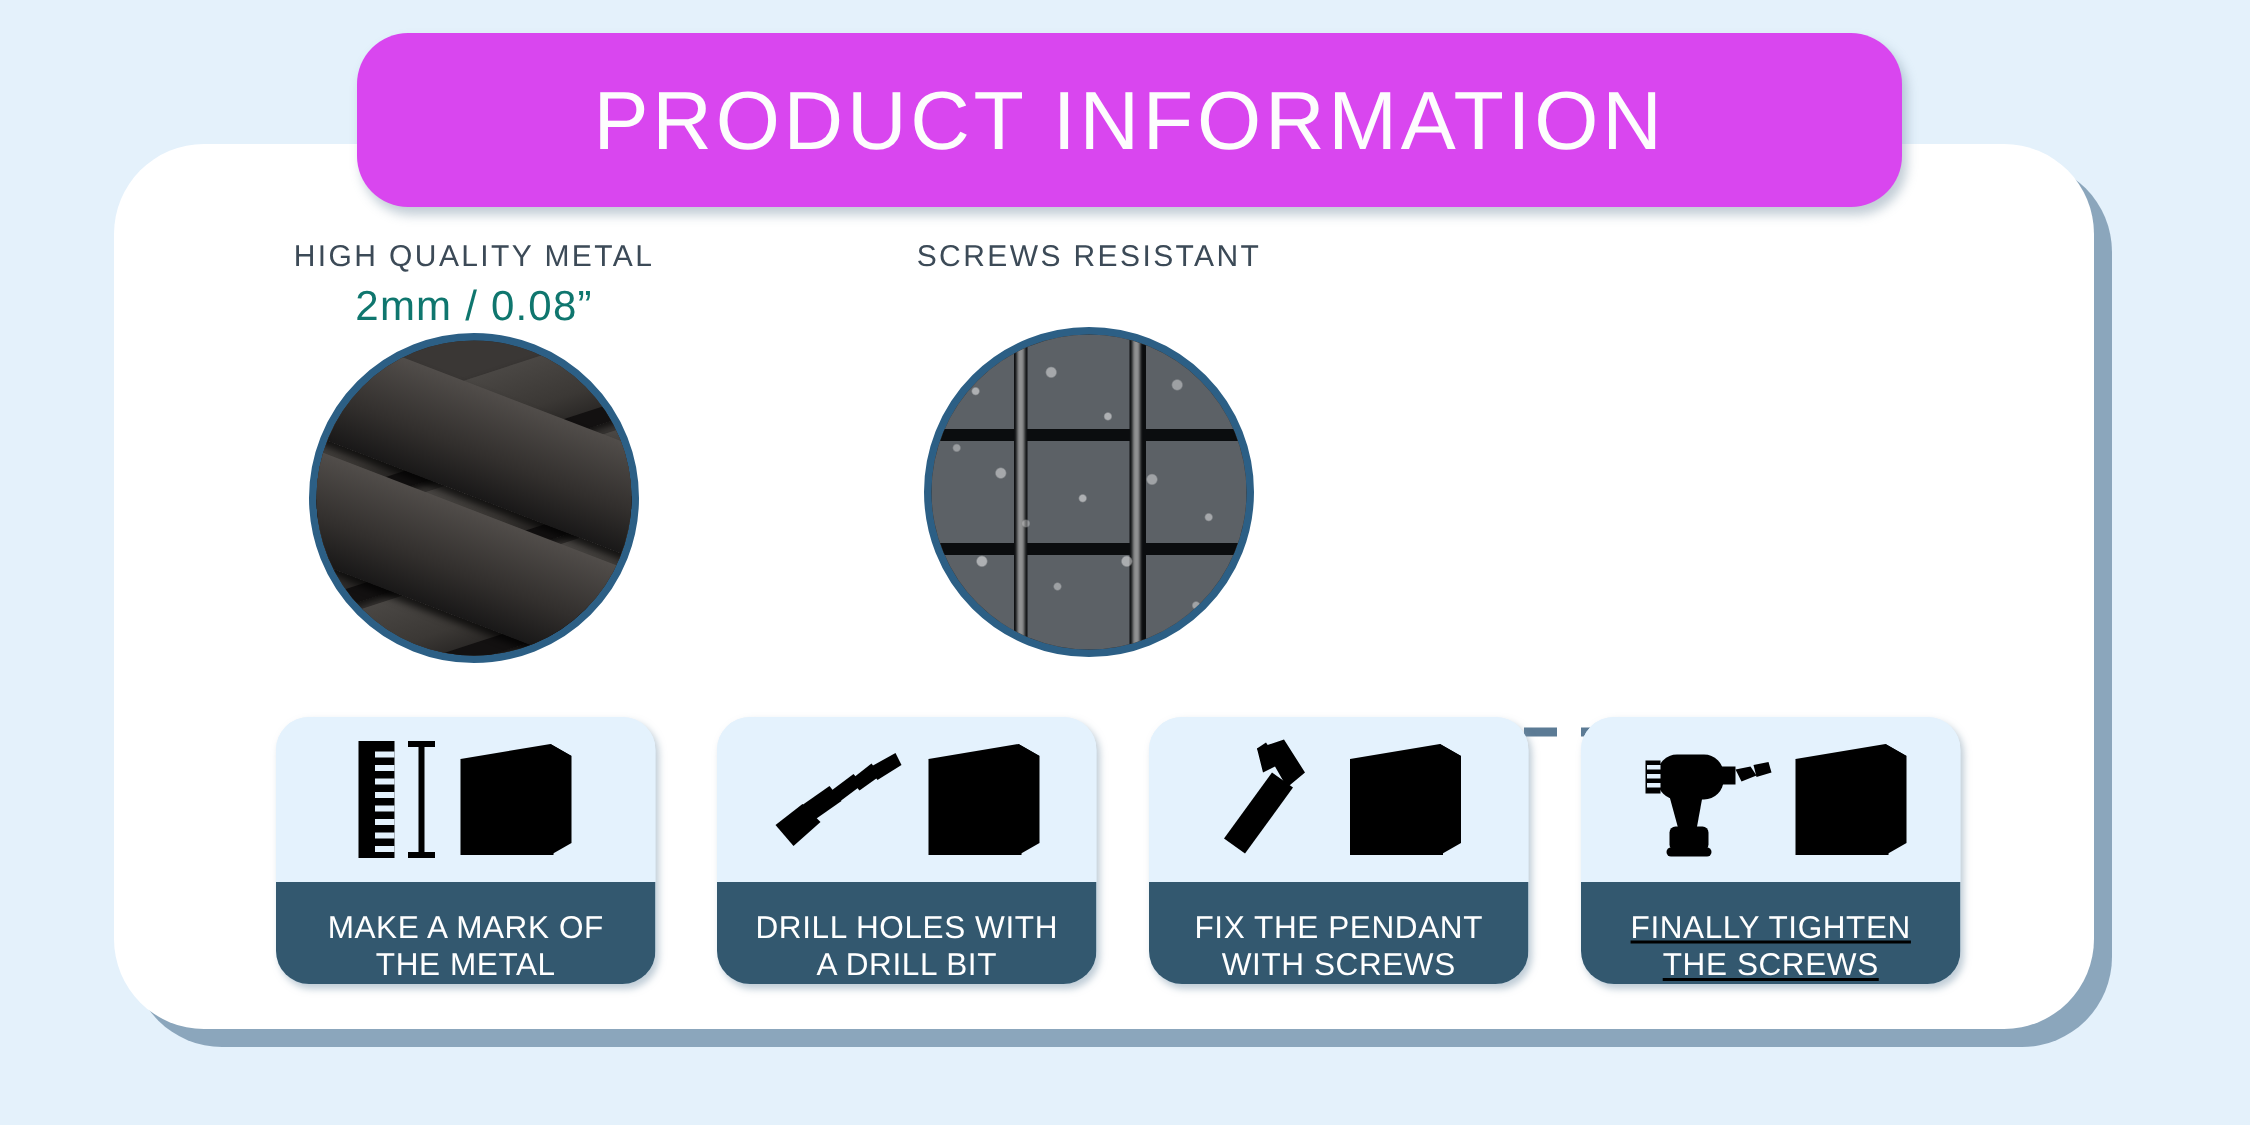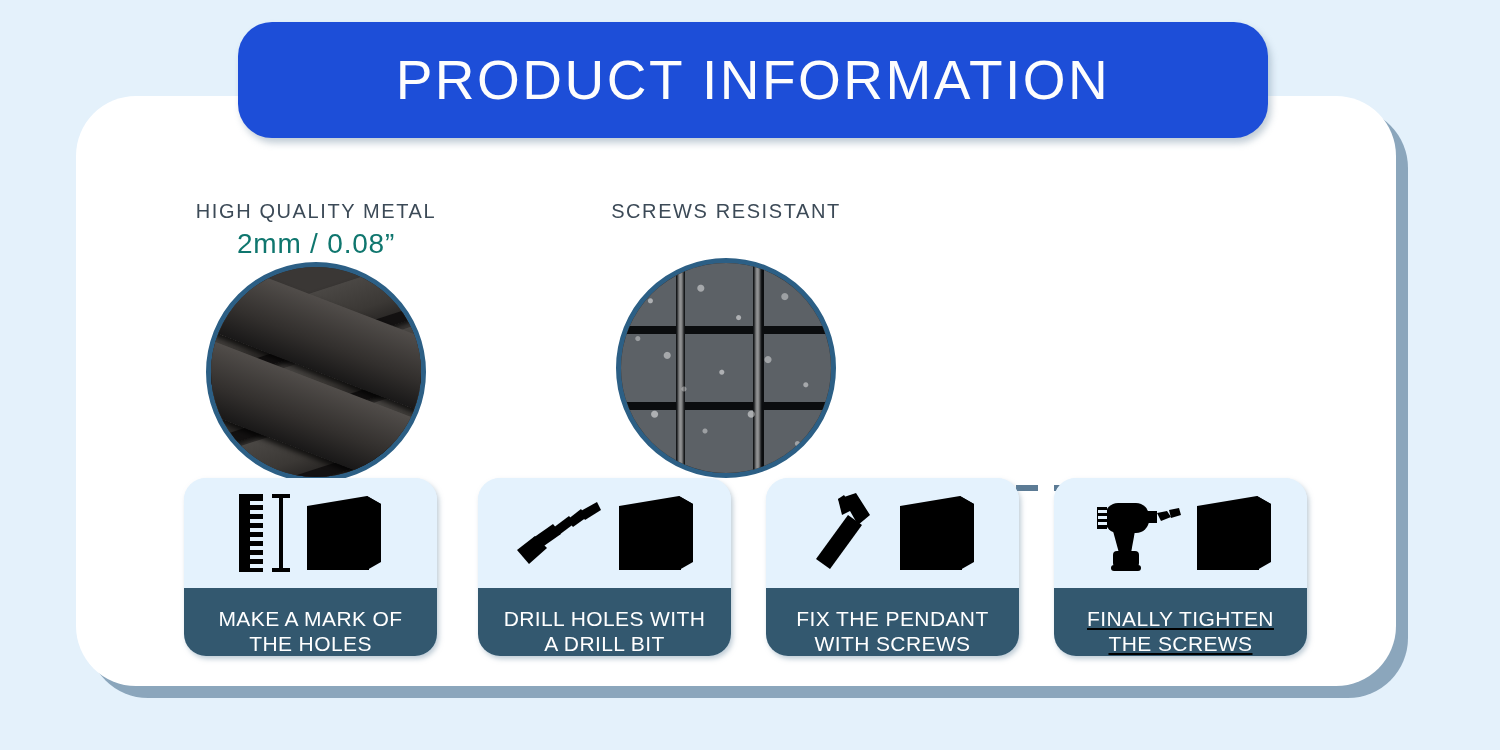--- a/index.html
+++ b/index.html
@@ -18,35 +18,35 @@
     background:#8ba6bc;border-radius:60px;
   }
   .card{
     position:absolute;left:76px;top:96px;width:1320px;height:590px;
     background:#ffffff;border-radius:60px;
   }
 
   
   .title-banner{
     position:absolute;left:238px;top:22px;width:1030px;height:116px;
-    background:#1d4ed8;border-radius:34px;
+    background:#d946ef;border-radius:34px;
     display:flex;align-items:center;justify-content:center;
     box-shadow:3px 5px 7px rgba(120,145,165,.45);
   }
   .title-banner .title-text{
     color:#fdfdfd;font-size:55px;letter-spacing:2.5px;font-weight:400;
     white-space:nowrap;
   }
 
   
   .features{
     position:absolute;left:76px;top:160px;width:1320px;height:300px;
   }
   .feature{
-    position:absolute;top:0;width:340px;text-align:center;margin-top:40px;
+    position:absolute;top:0;width:340px;text-align:center;
   }
   .feature.f0{left:70px;}
   .feature.f1{left:480px;}
   .feature.f2{left:890px;}
 
   .feat-title{
     color:#3c4a57;font-size:20px;letter-spacing:1.6px;white-space:nowrap;
   }
   .feat-sub{
     color:#0f766e;font-size:28px;letter-spacing:.8px;margin-top:5px;
@@ -261,21 +261,21 @@
         <span>
           <svg width="84" height="86" viewBox="0 0 84 86">
             <polygon points="6,16 66,6 80,14 20,24" fill="#000"></polygon>
             <polygon points="66,6 80,14 80,72 66,80" fill="#000"></polygon>
             <rect x="6" y="16" width="62" height="64" fill="#000"></rect>
           </svg>
         </span>
       </div>
       <div class="step-label">
         <span>MAKE A MARK OF</span>
-        <span>THE HOLES</span>
+        <span>THE METAL</span>
       </div>
     </div>
 
     <div class="step p2">
       <div class="step-icon">
         <span>
           <svg width="78" height="88" viewBox="0 0 78 88">
             <polygon points="30,10 48,4 62,26 50,36 42,22 34,26" fill="#000"></polygon>
             <polygon points="40,26 54,36 22,80 8,70" fill="#000"></polygon>
             <polygon points="30,10 36,6 44,18 36,22" fill="#000"></polygon>

